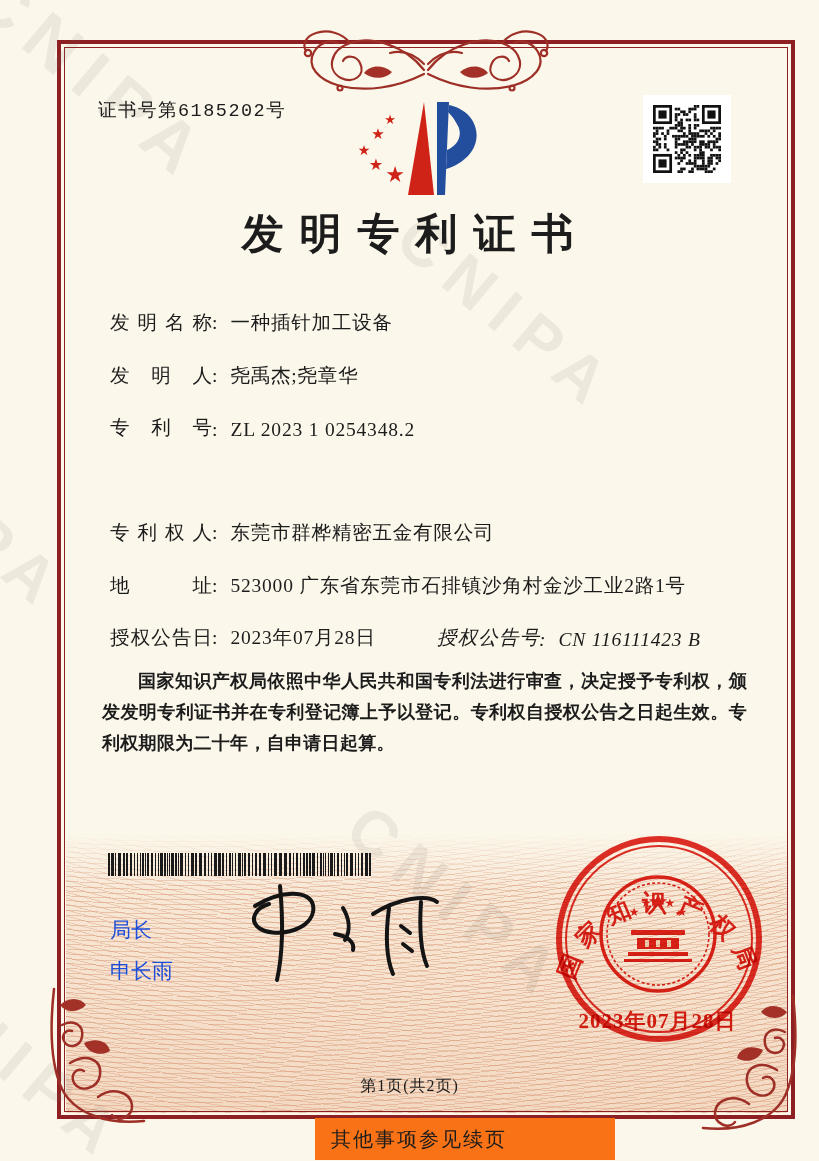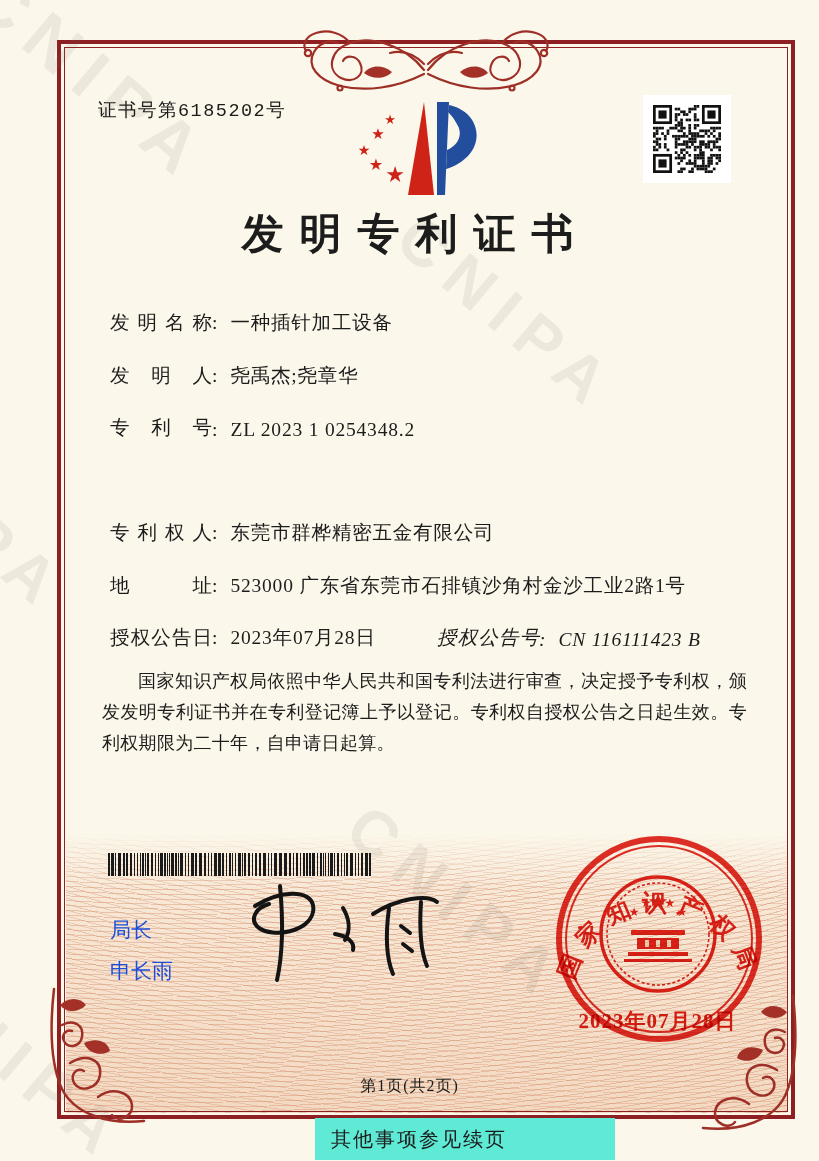--- a/index.html
+++ b/index.html
@@ -36,42 +36,42 @@
 
   
   .frow{position:absolute;left:110px;font-size:19.5px;z-index:2;white-space:nowrap;}
   .flabel{display:inline-block;width:102px;text-align:justify;text-align-last:justify;vertical-align:bottom;}
   .fcolon{margin-right:13px;}
   .fvalue{letter-spacing:.8px;}
   .pair2{position:absolute;left:327px;top:0;white-space:nowrap;font-style:italic;}
 
   
   .paras{position:absolute;left:102px;top:666px;width:645px;font-size:18px;line-height:31px;
-         text-align:justify;letter-spacing:.3px;z-index:2;}
+         text-align:justify;letter-spacing:.3px;z-index:2;font-weight:bold;}
   .paras p{margin:0 0 8px 0;text-indent:2em;}
 
   
   .barcode{position:absolute;left:108px;top:853px;width:267px;height:23px;z-index:2;}
   .officer{position:absolute;left:110px;top:916px;z-index:2;
            font-family:"Liberation Sans","DejaVu Sans",sans-serif;font-size:21px;color:#1d4ed8;}
   .officer div{margin-bottom:13px;}
   .signature{position:absolute;left:225px;top:878px;z-index:2;}
 
   .seal{position:absolute;left:556px;top:836px;width:206px;height:206px;z-index:3;
         border:6px solid #e0251c;border-radius:50%;box-sizing:border-box;
         mix-blend-mode:multiply;opacity:.95;}
   .seal-inner-ring{position:absolute;left:3px;top:3px;right:3px;bottom:3px;
         border:2px solid #e0251c;border-radius:50%;}
   .seal-svg{position:absolute;left:556px;top:836px;z-index:4;mix-blend-mode:multiply;}
   .seal-date{position:absolute;left:570px;top:1007px;width:175px;text-align:center;z-index:5;
         color:#dd2114;font-size:21px;font-weight:600;letter-spacing:1px;mix-blend-mode:multiply;}
 
   .page-num{position:absolute;left:0;right:0;top:1076px;text-align:center;font-size:16px;
         letter-spacing:1px;z-index:2;}
-  .cont-box{position:absolute;left:315px;top:1118px;width:300px;height:42px;background:#5eead4;
+  .cont-box{position:absolute;left:315px;top:1118px;width:300px;height:42px;background:#f97316;
         z-index:6;font-size:20px;line-height:42px;padding-left:16px;box-sizing:border-box;
         letter-spacing:2px;}
 
   .ornament{position:absolute;z-index:5;}
 </style>
 </head>
 <body>
 
 <div class="page">
 

